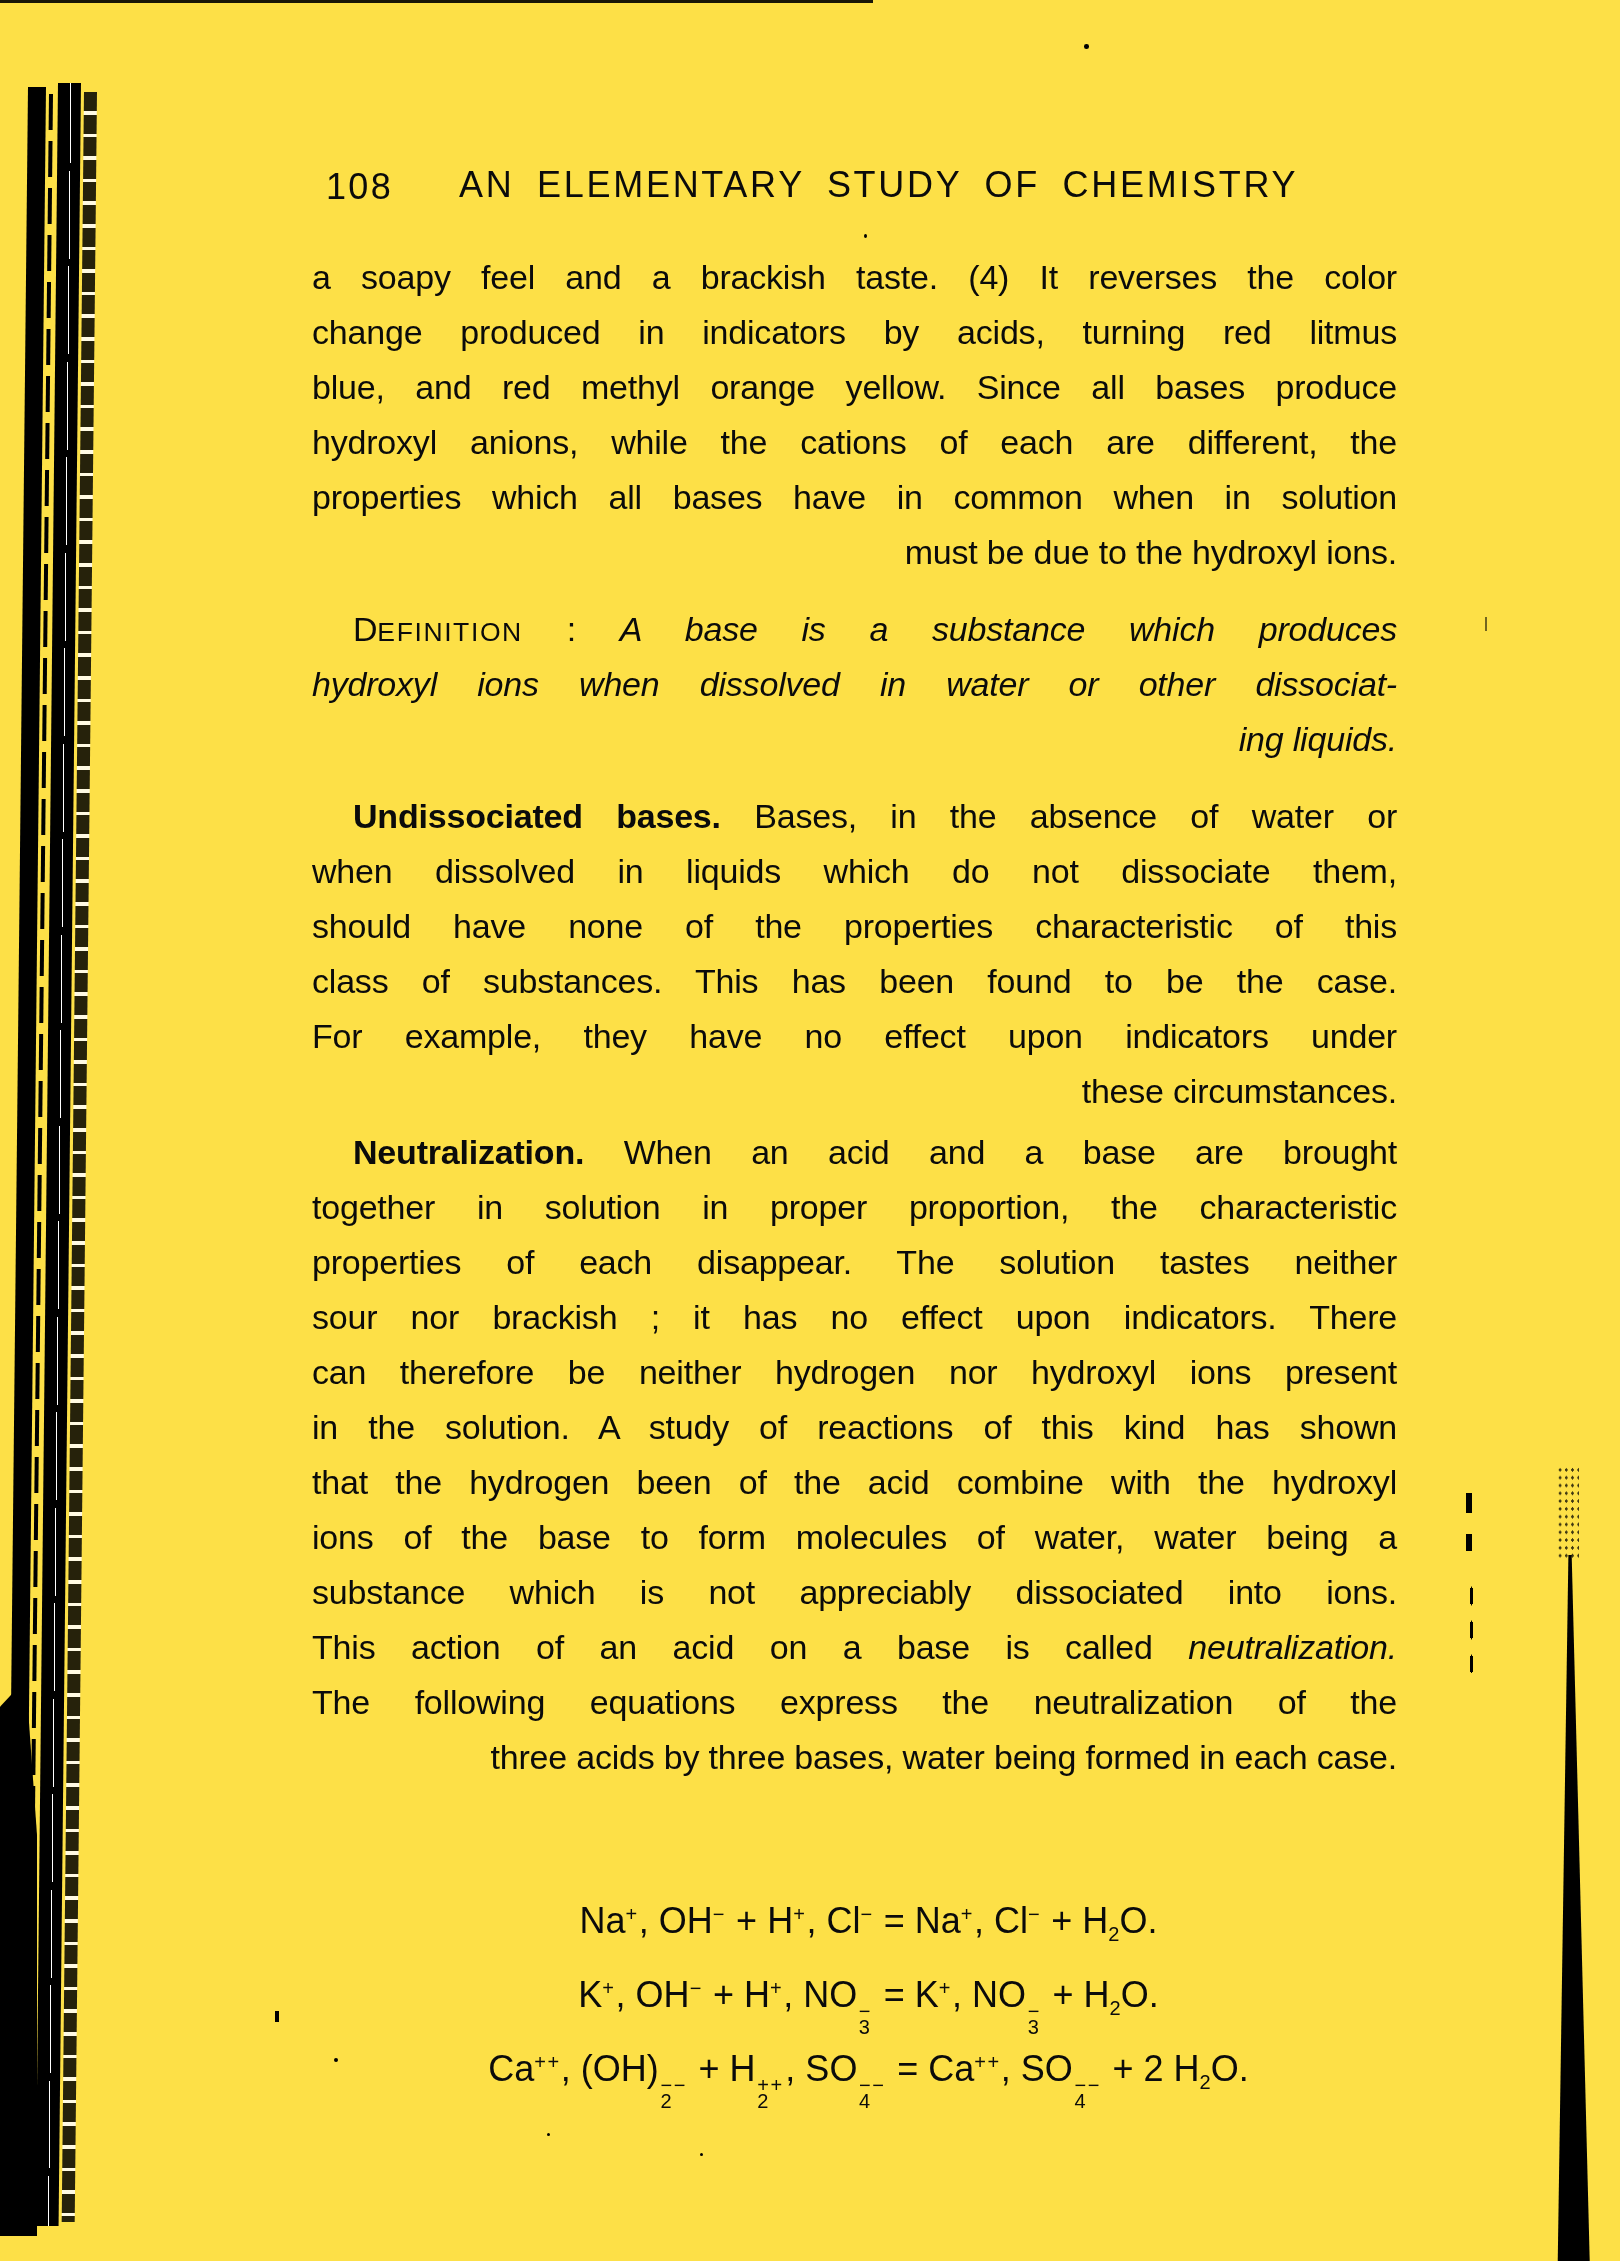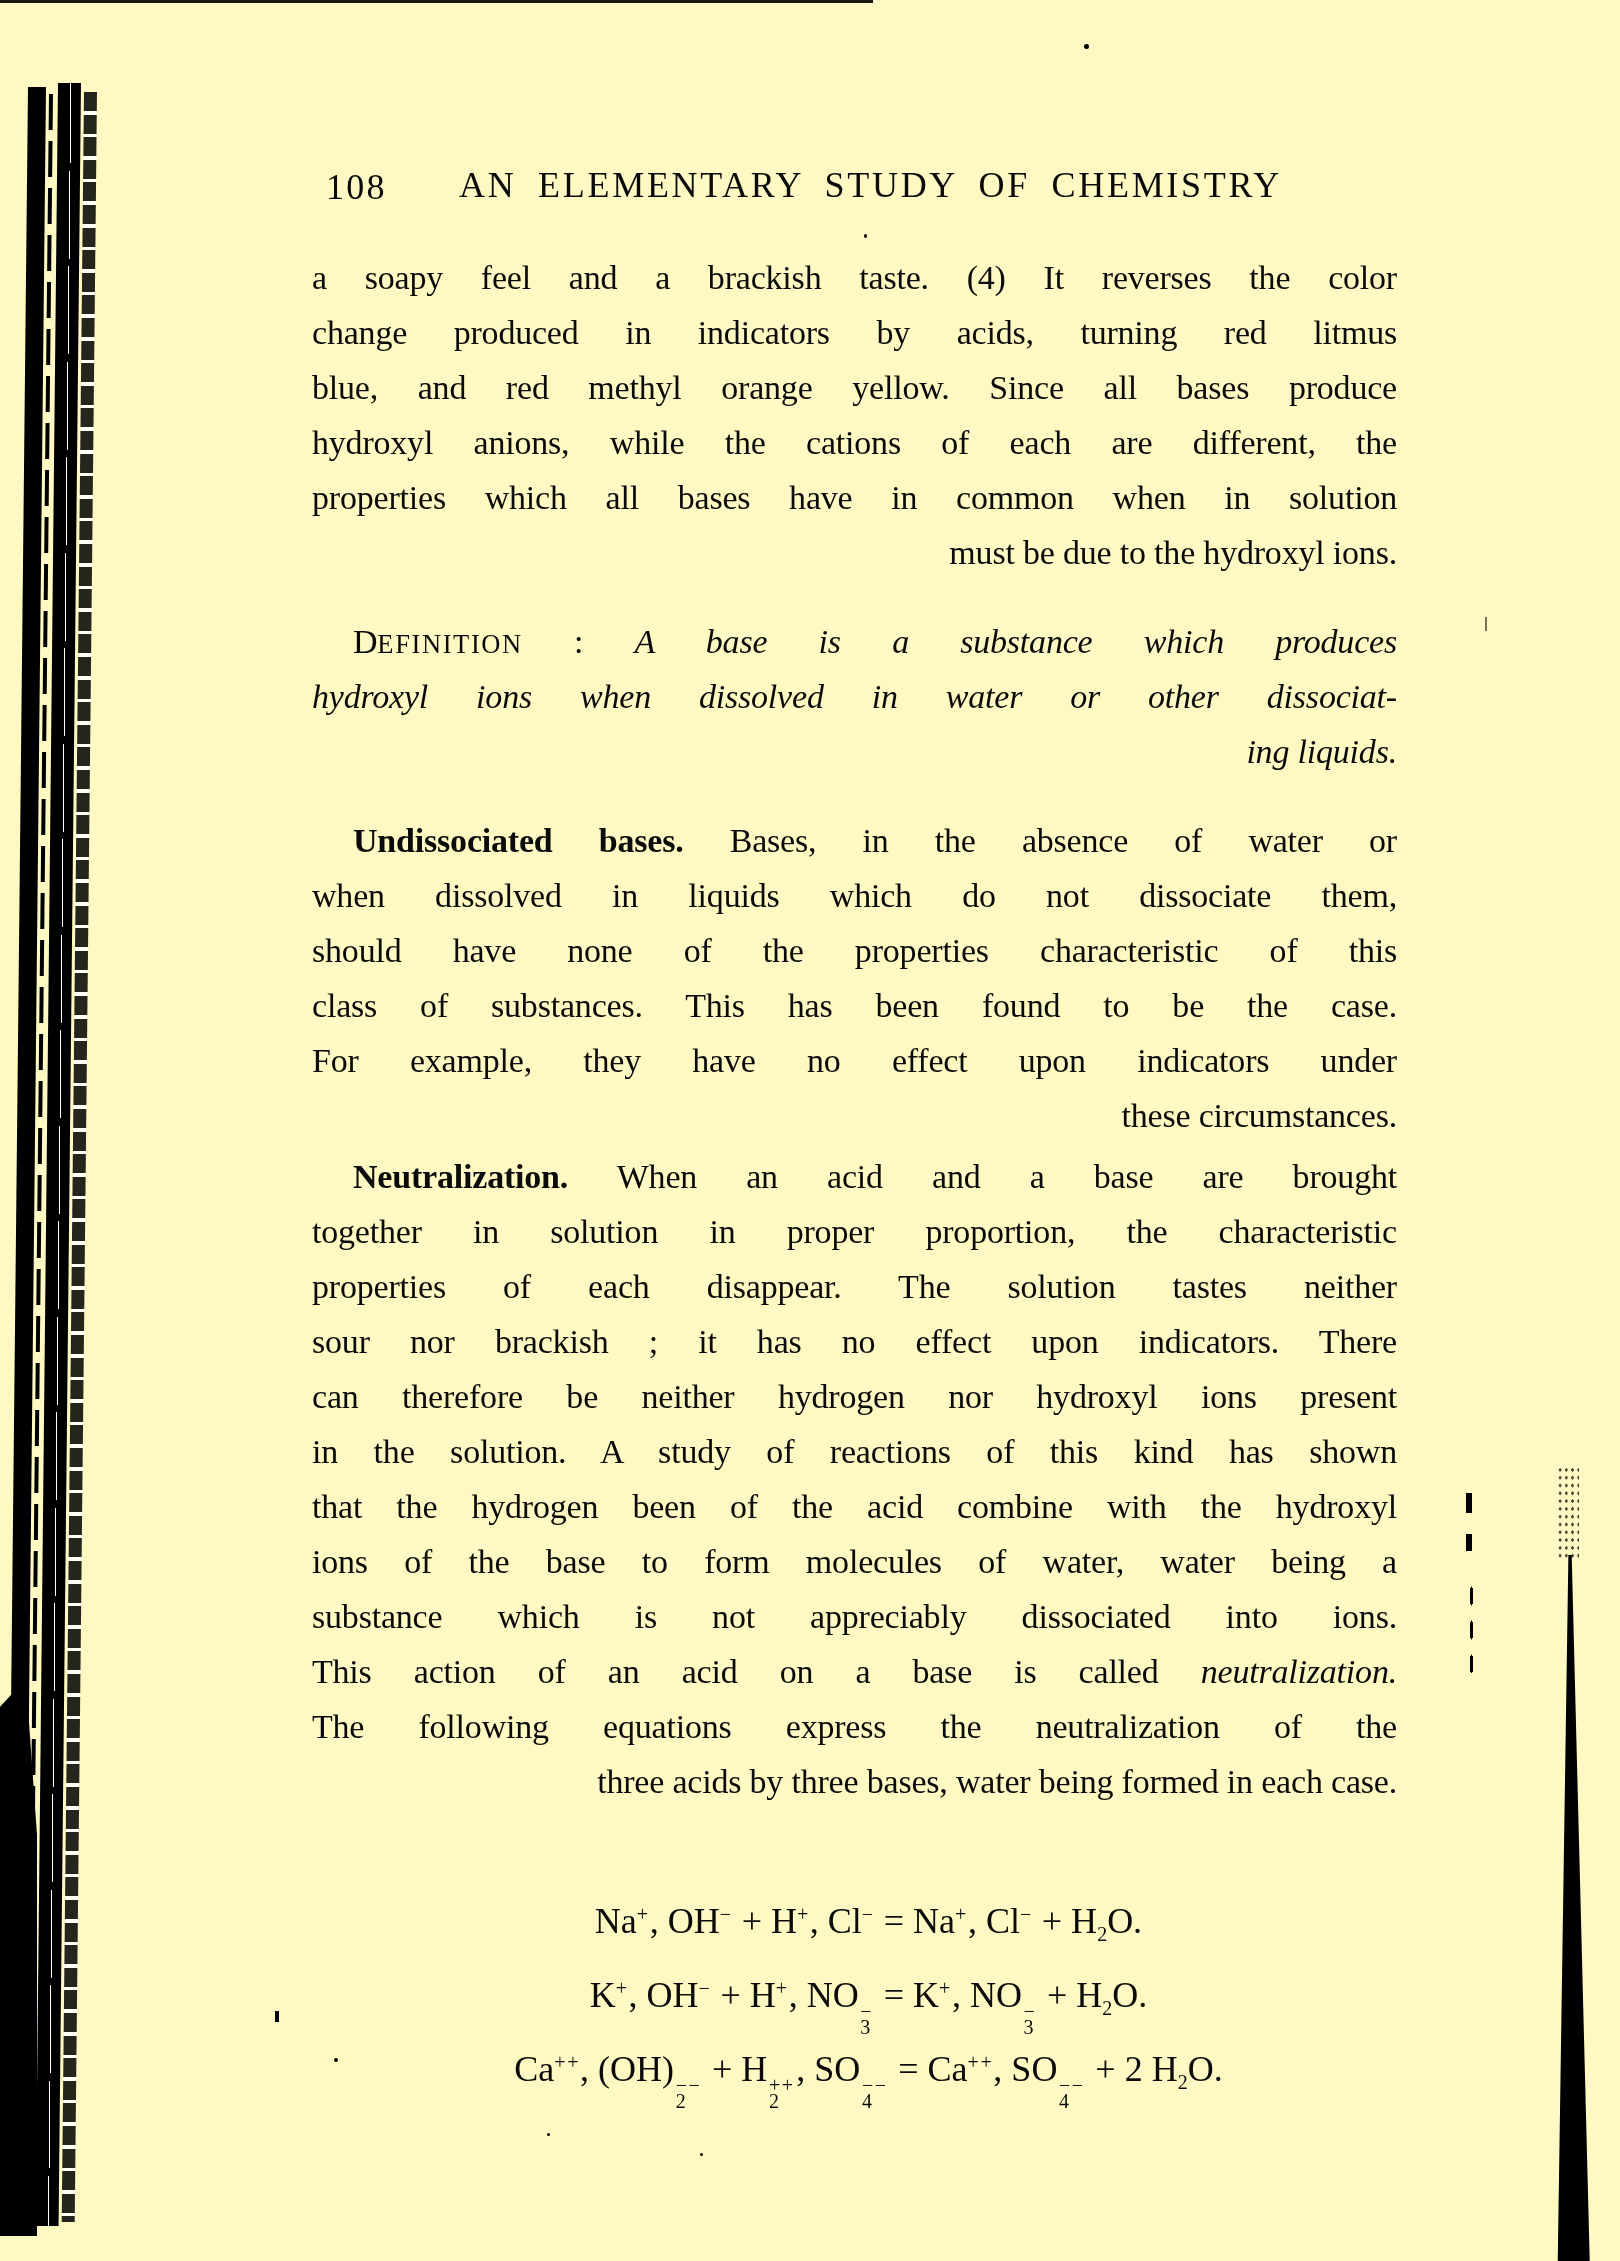--- a/index.html
+++ b/index.html
@@ -1,18 +1,18 @@
 <!DOCTYPE html>
 <html style="font-size:12.5px"><head>
 <meta charset="utf-8">
 <style>
   html,body { margin:0; padding:0; background:#fff; }
   .page {
-    position:relative; width:1620px; height:2261px; background:#fef9c3;
-    font-family:Liberation Serif, serif; color:#0b0b0b; overflow:hidden;
+    position:relative; width:1620px; height:2261px; background:#fde047;
+    font-family:Liberation Sans, sans-serif; color:#0b0b0b; overflow:hidden;
   }
   
   .art { position:absolute; background:#000; }
   .topline { left:0; top:0; width:873px; height:3.1px; opacity:.9; }
   .bind { transform:skewX(-0.6deg); transform-origin:top left; }
   .b1 { left:28px;  top:87px; width:18px; height:2147px; }
   .b2 { left:49px;  top:94px; width:3.9px;  height:2108px;
         background:repeating-linear-gradient(180deg,#000 0 36px,rgba(0,0,0,0) 36px 47px); }
   .b3 { left:58px;  top:83px; width:22.6px; height:2143px;
         background:linear-gradient(90deg,#000 0 54%,#fff 54% 58%,#000 58% 100%); }
@@ -43,21 +43,21 @@
   .rhead  { position:absolute; left:459px; top:164px; font-size:36px;
             letter-spacing:2.7px; word-spacing:10px; white-space:nowrap; }
   
   .bodytxt { position:absolute; left:312px; top:250px; width:1085px;
              font-size:34px; letter-spacing:-0.2px; }
   .ln   { height:55px; line-height:55px; white-space:nowrap; }
   .j    { text-align:justify; text-align-last:justify; }
   .last { text-align:right; }
   .c    { text-align:center; white-space:normal; }
   .ind  { text-indent:41px; }
-  .p-def { margin:34px 0; }
+  .p-def { margin:22px 0; }
   .p-neu { margin-top:6.2px; }
   .it { font-style:italic; }
   .b  { font-weight:bold; }
   .sc { font-size:0.78em; letter-spacing:1.6px; }
   .sup{ font-size:20px; vertical-align:11.7px; letter-spacing:1.6px; }
   .sub{ font-size:20px; vertical-align:-8.6px; }
   .ss { display:inline-flex; flex-direction:column; vertical-align:-11px;
         font-size:20px; margin:0 1.6px; text-align:left; }
   .ssup{ display:block; line-height:18px; letter-spacing:1.6px; }
   .ssub{ display:block; line-height:15.6px; }

